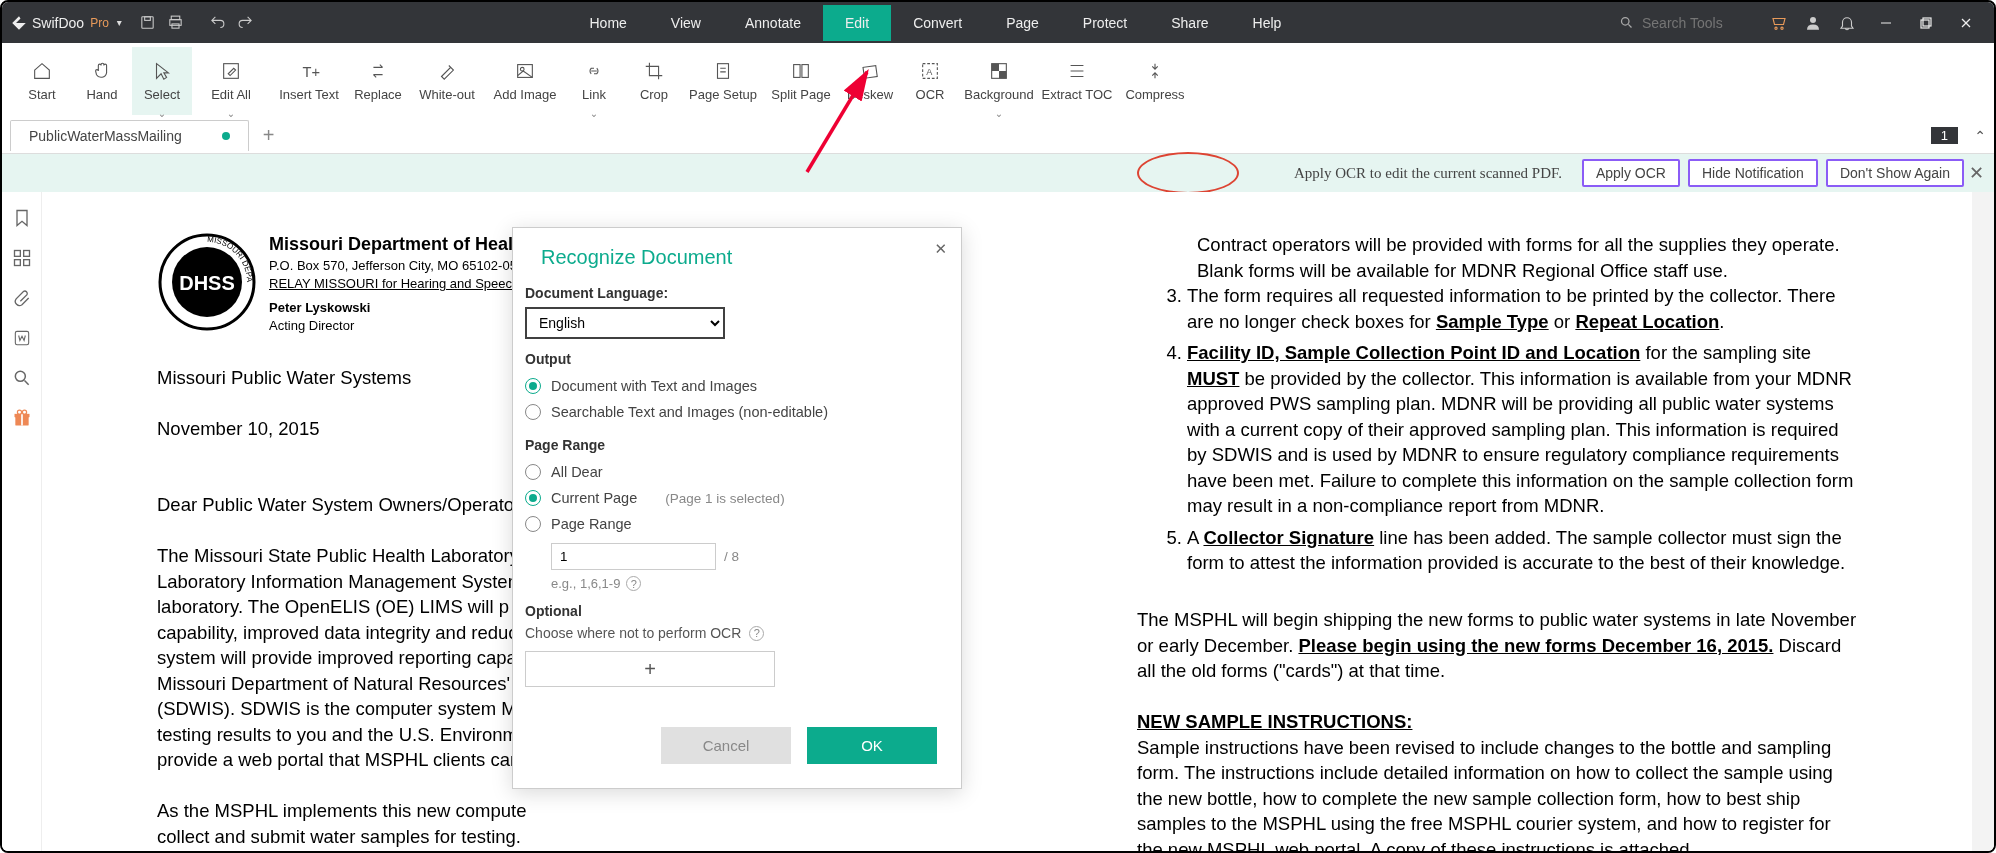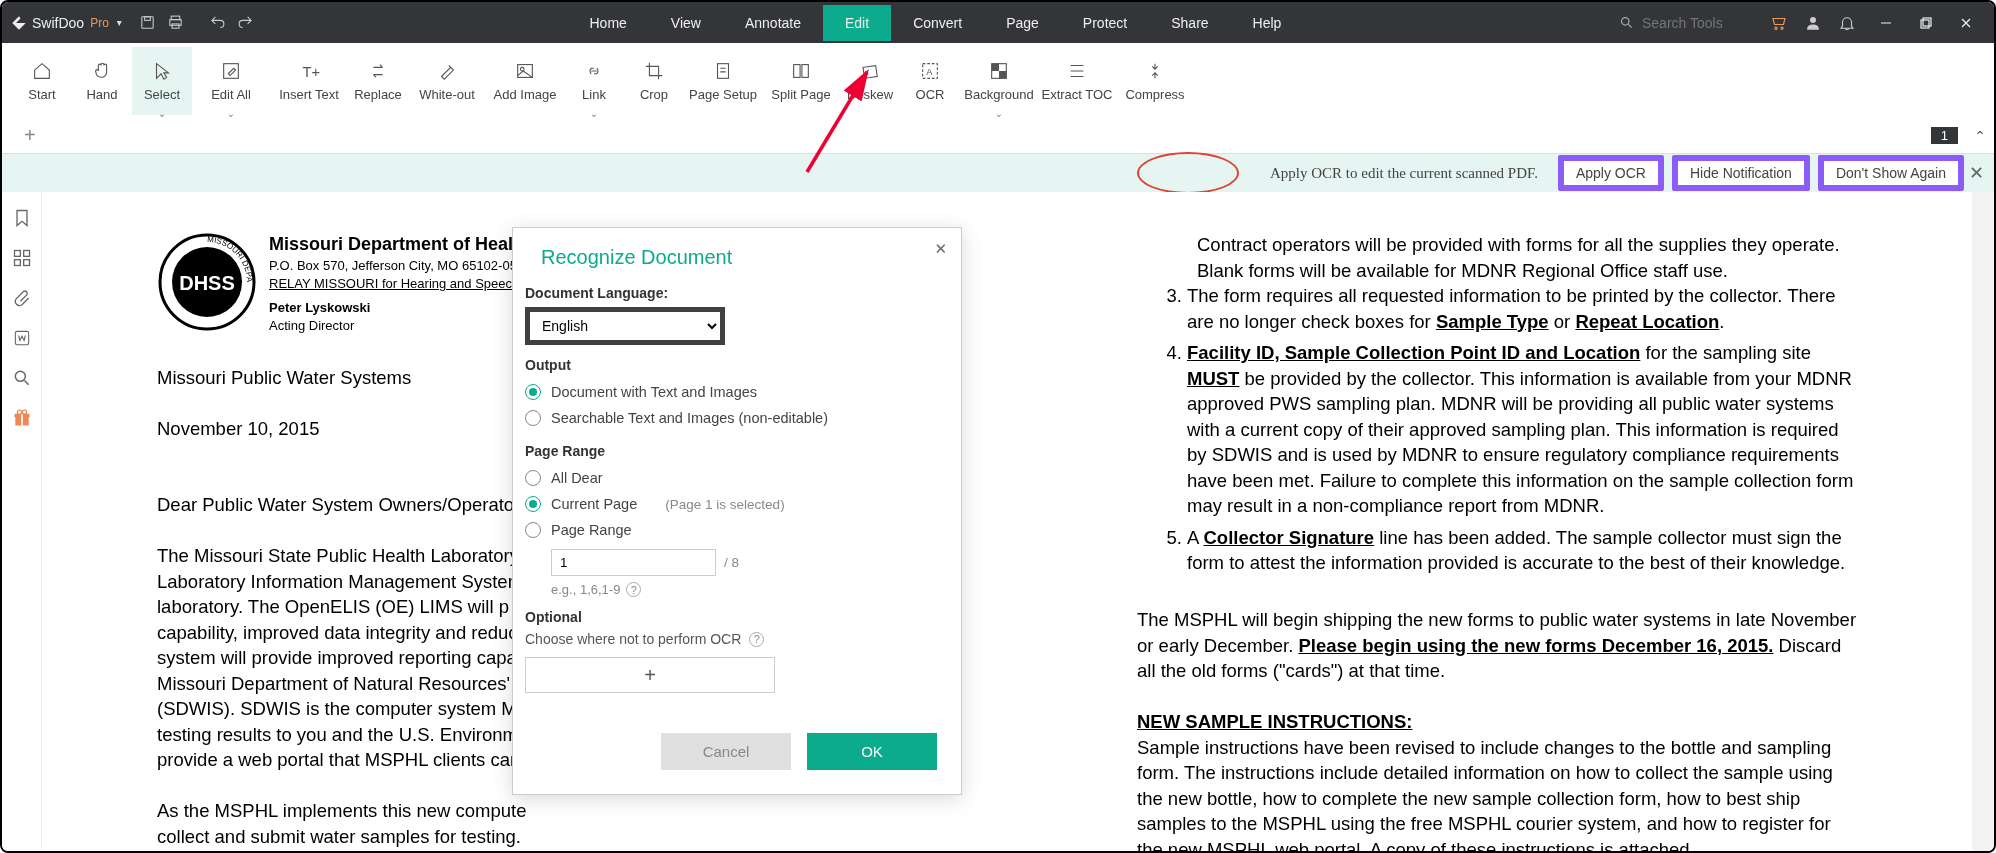--- a/index.html
+++ b/index.html
@@ -32,21 +32,21 @@
 
 .tabbar { height:36px; background:#fff; border-bottom:1px solid #ddd; display:flex; align-items:center; padding-left:8px; position:relative;}
 .tabbar .doc-tab { display:flex; align-items:center; gap:30px; padding:7px 18px; border:1px solid #ccc; border-bottom:none; background:#fff; font-size:14px; color:#444; border-radius:2px 2px 0 0;}
 .tabbar .dot { width:8px; height:8px; background:#0cab8d; border-radius:50%; margin-left:10px;}
 .tabbar .plus { margin-left:14px; font-size:20px; color:#888; cursor:pointer;}
 .tabbar .page-indicator { position:absolute; right:36px; background:#333539; color:#fff; font-size:13px; padding:1px 10px;}
 .tabbar .expand { position:absolute; right:8px; color:#555; font-size:14px;}
 
 .notif-bar { background:#e6f5f1; height:38px; display:flex; align-items:center; justify-content:flex-end; padding:0 30px; gap:8px; font-size:15px; color:#444; position:relative;}
 .notif-bar .msg { margin-right:12px; font-family: Georgia, serif;}
-.notif-bar .btn { border:6px solid #8b5cf6; background:#fff; padding:4px 12px; font-size:14px; cursor:pointer; border-radius:2px; color:#444;}
+.notif-bar .btn { border:2px solid #8b5cf6; background:#fff; padding:4px 12px; font-size:14px; cursor:pointer; border-radius:2px; color:#444;}
 .notif-bar .oval { position:absolute; right:755px; top:-2px; width:102px; height:42px; border:2px solid #d43; border-radius:50%; pointer-events:none;}
 .notif-bar .close-n { margin-left:auto; position:absolute; right:10px; font-size:18px; color:#666; cursor:pointer;}
 
 .main { display:flex; height:calc(100% - 41px - 75px - 36px - 38px); }
 .sidebar { width:40px; background:#fff; border-right:1px solid #eee; display:flex; flex-direction:column; align-items:center; gap:18px; padding-top:15px;}
 .sidebar .s-ico { width:22px; height:22px; cursor:pointer; color:#666; display:flex; justify-content:center; align-items:center;}
 .sidebar .s-ico svg { stroke:#666; fill:none;}
 .sidebar .gift svg { fill:#e85; stroke:none;}
 
 .content { flex:1; display:flex; position:relative; overflow:hidden;}
@@ -64,21 +64,21 @@
 
 .scrollbar { width:22px; background:#f3f3f3;}
 
 .arrow-annotation { position:absolute; left:795px; top:60px; pointer-events:none; z-index:50;}
 
 .dialog { position:absolute; left:510px; top:225px; width:450px; background:#fff; border:1px solid #ccc; box-shadow: 0 4px 20px rgba(0,0,0,0.15); z-index:100; font-size:14px;}
 .dialog .dlg-close { position:absolute; right:14px; top:12px; font-size:15px; color:#666; cursor:pointer;}
 .dialog .dlg-title { color:#0cab8d; font-size:20px; padding:18px 28px 10px; font-weight:500;}
 .dialog .section { padding: 6px 12px;}
 .dialog .sec-label { font-weight:600; color:#333; font-size:14px; margin-bottom:6px;}
-.dialog select { width:200px; padding:5px 8px; border:5px solid #404040; font-size:14px; background:#fff;}
+.dialog select { width:200px; padding:5px 8px; border:2px solid #404040; font-size:14px; background:#fff;}
 .dialog .radio-row { display:flex; align-items:center; gap:10px; padding:5px 0; font-size:14.5px; color:#444;}
 .dialog .radio-row .orig { color:#0cab8d;}
 .dialog .radio { width:16px; height:16px; border:1.5px solid #888; border-radius:50%; display:flex; align-items:center; justify-content:center; flex-shrink:0;}
 .dialog .radio.checked::after { content:''; width:8px; height:8px; background:#0cab8d; border-radius:50%;}
 .dialog .radio.checked { border-color:#0cab8d;}
 .dialog .hint { color:#888; font-size:13.5px;}
 .dialog .page-input { display:flex; align-items:center; gap:8px; margin-left:26px; margin-top:6px;}
 .dialog .page-input input { width:165px; padding:5px 8px; border:1px solid #ccc;}
 .dialog .eg { margin-left:26px; margin-top:6px; color:#888; font-size:13px; display:flex; align-items:center; gap:6px;}
 .dialog .help-ico { width:15px; height:15px; border:1px solid #aaa; border-radius:50%; display:inline-flex; align-items:center; justify-content:center; font-size:11px; color:#888;}
@@ -338,20 +338,24 @@
 <svg class="arrow-annotation" width="90" height="120">
   <defs>
       <marker id="ah" markerWidth="10" markerHeight="10" refX="8" refY="3" orient="auto">
         <path d="M0,0 L0,6 L9,3 z" fill="#e03"></path>
       </marker>
     </defs>
   <line x1="10" y1="110" x2="70" y2="10" stroke="#e03" stroke-width="3.5" marker-end="url(#ah)"></line>
 </svg>
 
 <div class="tabbar">
+  <div class="doc-tab">
+    <span>PublicWaterMassMailing</span>
+    <span class="dot"></span>
+  </div>
   <div class="plus">+</div>
   <div class="page-indicator">1</div>
   <div class="expand">⌃</div>
 </div>
 
 <div class="notif-bar">
   <span class="msg">Apply OCR to edit the current scanned PDF.</span>
   <button class="btn">Apply OCR</button>
   <button class="btn">Hide Notification</button>
   <button class="btn">Don't Show Again</button>

